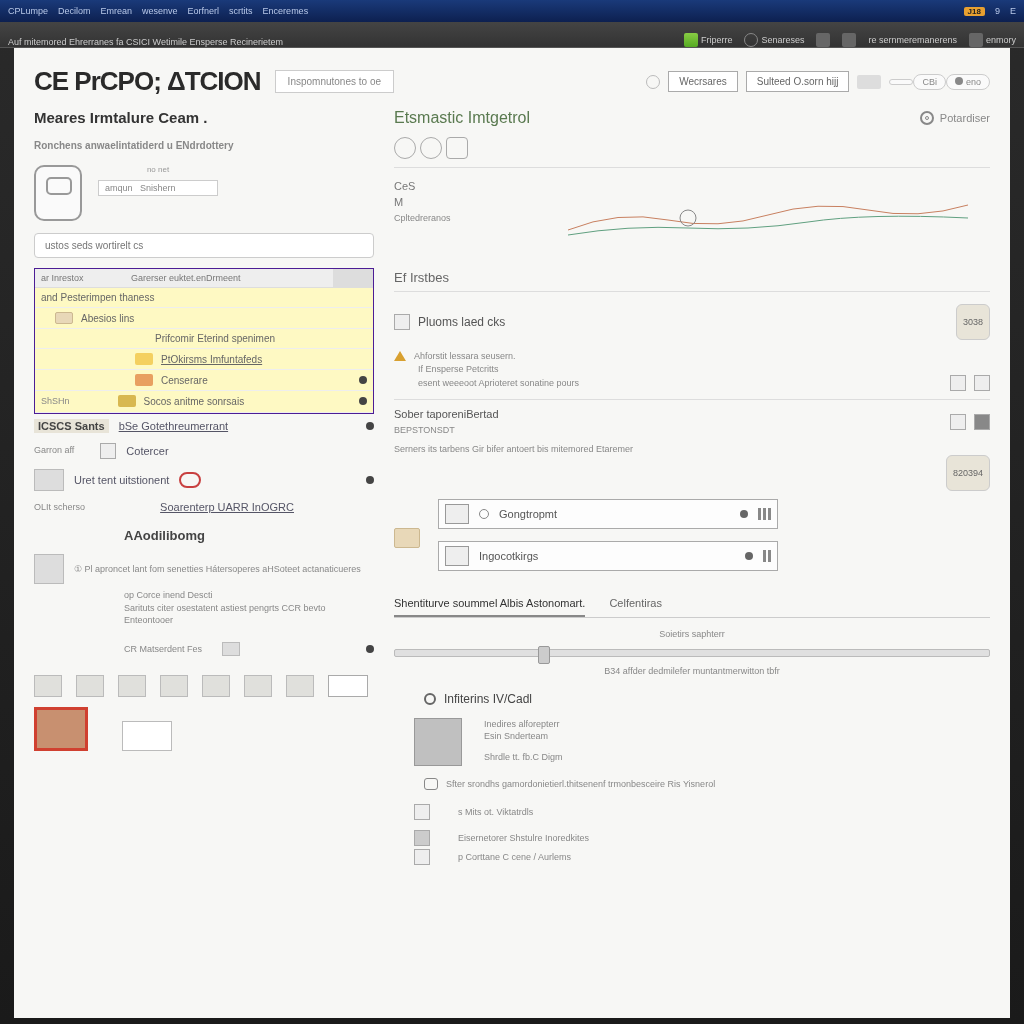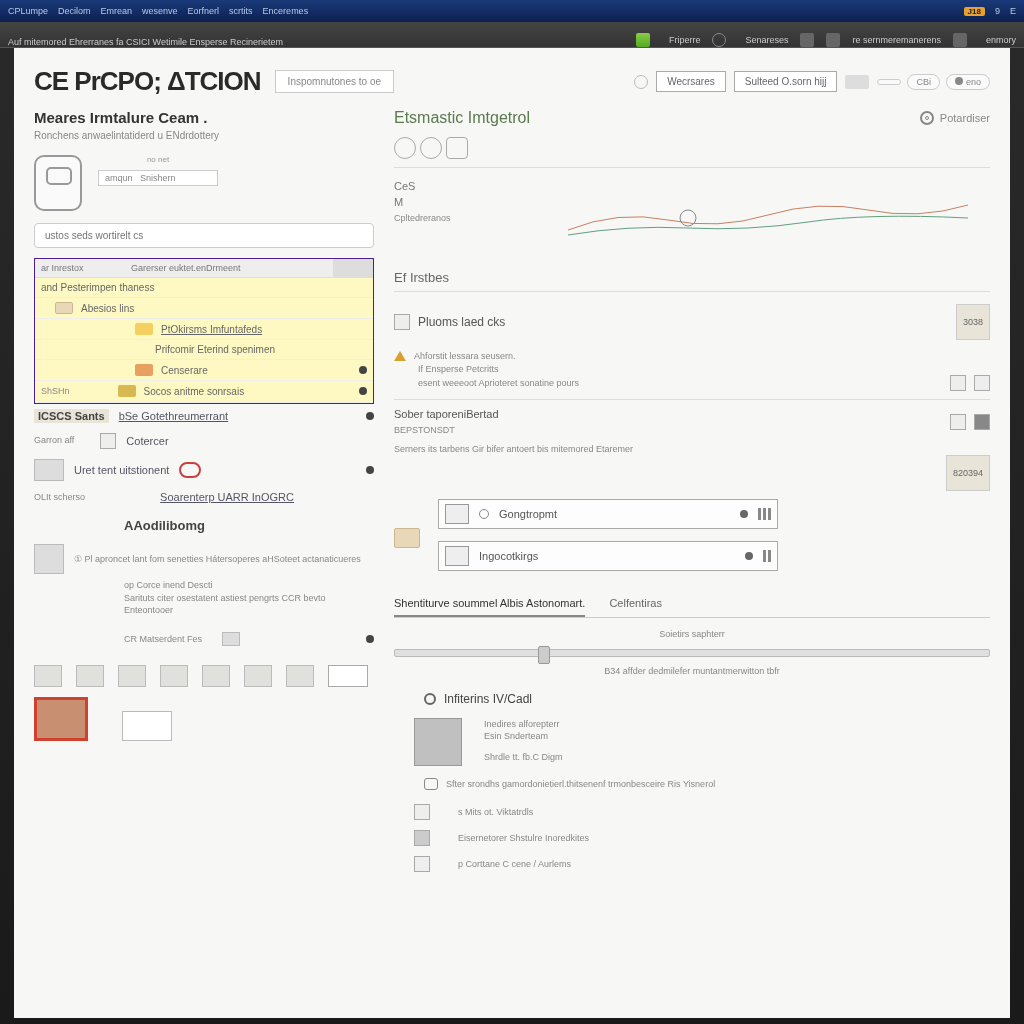--- a/index.html
+++ b/index.html
@@ -5,37 +5,37 @@
 * { box-sizing: border-box; margin: 0; padding: 0; font-family: Arial, Helvetica, sans-serif; }
 body { width: 1024px; height: 1024px; background: linear-gradient(to bottom, #2a2a2a 0%, #1a1a1a 100%); overflow: hidden; }
 .topbar { height: 22px; background: linear-gradient(to bottom, #1a3a7a, #0d2050); display: flex; align-items: center; padding: 0 8px; font-size: 9px; color: #b8c8e8; }
 .topbar .left { display: flex; gap: 10px; }
 .topbar .right { margin-left: auto; display: flex; gap: 10px; align-items: center; }
 .topbar-item { cursor: pointer; }
 .badge-num { background: #e8a030; color: #222; padding: 0 4px; border-radius: 2px; font-weight: bold; font-size: 8px; }
 .subbar { height: 26px; background: linear-gradient(to bottom, #444, #333); display: flex; align-items: flex-end; padding: 0 8px; font-size: 9px; color: #ccc; border-bottom: 1px solid #555; }
 .subbar .left { display: flex; gap: 4px; align-items: center; }
 .subbar .right { margin-left: auto; display: flex; gap: 12px; align-items: center; }
-.subbar-btn { display: flex; align-items: center; gap: 19px; cursor: pointer; }
+.subbar-btn { display: flex; align-items: center; gap: 3px; cursor: pointer; }
 .icon-sq { width: 14px; height: 14px; background: #666; border-radius: 2px; display: inline-block; }
 .icon-grn { background: linear-gradient(to bottom, #8c4, #5a2); }
 .page { background: #f7f7f5; margin: 0 14px 0 14px; height: 970px; padding: 18px 20px; overflow: hidden; }
 .header-row { display: flex; align-items: center; gap: 14px; margin-bottom: 10px; }
 .logo { font-size: 26px; font-weight: 900; color: #2a2a2a; letter-spacing: -1px; }
 .tab-btn { border: 1px solid #ccc; background: #fff; padding: 5px 12px; font-size: 10px; color: #888; cursor: pointer; }
 .header-actions { margin-left: auto; display: flex; gap: 8px; align-items: center; }
 .small-icon { width: 14px; height: 14px; border: 1px solid #bbb; border-radius: 7px; display: inline-block; }
 .btn-outline { border: 1px solid #aaa; background: #fff; padding: 4px 10px; font-size: 10px; color: #666; cursor: pointer; }
-.pill-group { display: flex; gap: 6px; align-items: center; }
+.pill-group { display: flex; align-items: center; }
 .pill { border: 1px solid #ccc; border-radius: 10px; padding: 2px 8px; font-size: 9px; color: #888; background: #fafafa; }
 .content { display: flex; gap: 20px; margin-top: 12px; }
 .col-left { width: 340px; flex-shrink: 0; }
 .col-right { flex: 1; }
-.section-title { font-size: 15px; font-weight: bold; color: #333; margin-bottom: 4px; }
-.section-sub { font-size: 10px; color: #888; margin-bottom: 14px; }
+.section-title { font-size: 15px; font-weight: bold; color: #333; margin-bottom: 14px; }
+.section-sub { font-size: 10px; color: #888; margin-bottom: 14px; font-weight: bold; }
 .camera-block { display: flex; gap: 16px; align-items: flex-start; margin-bottom: 12px; }
 .camera-icon { width: 48px; height: 56px; border: 2px solid #999; border-radius: 10px; position: relative; background: #fafafa; }
 .camera-icon::after { content: ''; position: absolute; top: 10px; left: 10px; width: 22px; height: 14px; border: 2px solid #999; border-radius: 5px; }
 .mini-label { font-size: 8px; color: #999; text-align: center; margin-bottom: 3px; }
 .mini-input { border: 1px solid #ccc; background: #fff; padding: 2px 6px; font-size: 9px; color: #888; width: 120px; }
 .search-bar { border: 1px solid #ccc; background: #fff; padding: 6px 10px; font-size: 10px; color: #888; width: 100%; border-radius: 4px; margin-bottom: 10px; }
 .listbox { border: 1px solid #4c1d95; background: #fef9c3; }
 .listbox-header { display: flex; background: #eee; border-bottom: 1px solid #ddd; font-size: 9px; }
 .listbox-header > div { padding: 4px 6px; color: #777; }
 .listbox-row { display: flex; align-items: center; padding: 4px 6px; font-size: 10px; border-bottom: 1px solid #eee; gap: 8px; text-align: right; }
@@ -83,21 +83,21 @@
 .box-row .bars { display: flex; gap: 2px; }
 .box-row .bars span { width: 3px; height: 12px; background: #888; display: inline-block; }
 .tabstrip { display: flex; gap: 24px; border-bottom: 1px solid #ccc; margin: 14px 0 10px; font-size: 11px; }
 .tabstrip .tab { padding: 6px 0; color: #666; cursor: pointer; }
 .tabstrip .tab.active { border-bottom: 2px solid #888; color: #333; font-weight: 500; }
 .slider-track { height: 8px; background: #e0e0e0; border: 1px solid #bbb; border-radius: 2px; position: relative; margin: 8px 0; }
 .slider-track::after { content:''; position:absolute; left: 24%; top:-4px; width: 10px; height: 16px; background:#ccc; border:1px solid #999; border-radius:2px; }
 .bullet-icon { width: 12px; height: 12px; border: 2px solid #666; border-radius: 6px; display: inline-block; }
 .speech-icon { width: 14px; height: 12px; border: 1px solid #888; border-radius: 3px; display: inline-block; position: relative; }
 .big-thumb { width: 48px; height: 48px; background: #c0c0c0; border: 1px solid #999; }
-.count-badge { background: #e8e4d8; border: 1px solid #ccc; padding: 12px 6px; font-size: 9px; color: #666; border-radius: 0; }
+.count-badge { background: #e8e4d8; border: 1px solid #ccc; padding: 12px 6px; font-size: 9px; color: #666; border-radius: 6px; }
 </style>
 </head>
 <body>
 
 <div class="topbar">
   <div class="left">
     <span class="topbar-item">CPLumpe</span>
     <span class="topbar-item">Decilom</span>
     <span class="topbar-item">Emrean</span>
     <span class="topbar-item">wesenve</span>
@@ -176,26 +176,26 @@
           <div style="flex:1">Garerser euktet.enDrmeent</div>
           <div style="width:40px;background:#ddd"></div>
         </div>
         <div class="listbox-row">
             <span class="lbl">and Pesterimpen thaness</span>
           </div>
         <div class="listbox-row" style="padding-left:20px">
             <span class="swatch sw-tan"></span>
             <span class="lbl">Abesios lins</span>
           </div>
+        <div class="listbox-row" style="padding-left:120px">
+            <span class="lbl">Prifcomir Eterind spenimen</span>
+          </div>
         <div class="listbox-row" style="padding-left:100px">
             <span class="swatch sw-yellow"></span>
             <span class="lbl" style="text-decoration:underline">PtOkirsms Imfuntafeds</span>
-          </div>
-        <div class="listbox-row" style="padding-left:120px">
-            <span class="lbl">Prifcomir Eterind spenimen</span>
           </div>
         <div class="listbox-row" style="padding-left:100px">
             <span class="swatch sw-orange"></span>
             <span class="lbl">Censerare</span>
             <span class="dot"></span>
           </div>
         <div class="listbox-row">
             <span class="tiny">ShSHn</span>
             <span class="swatch sw-gold" style="margin-left:40px"></span>
             <span class="lbl">Socos anitme sonrsais</span>
@@ -371,19 +371,19 @@
         <span class="tiny">Sfter srondhs gamordonietierl.thitsenenf trmonbesceire Ris Yisnerol</span>
       </div>
       <div class="row-flex" style="margin-top:14px">
           <span class="chip" style="margin-left:20px"></span>
           <span class="tiny" style="margin-left:20px">s Mits ot. Viktatrdls</span>
         </div>
       <div class="row-flex" style="margin-top:10px">
           <span class="chip" style="margin-left:20px;background:#ccc"></span>
           <span class="tiny" style="margin-left:20px">Eisernetorer Shstulre Inoredkites</span>
         </div>
-      <div class="row-flex" style="margin-top:10px">
+      <div class="row-flex" style="margin-top:3px">
           <span class="chip" style="margin-left:20px"></span>
           <span class="tiny" style="margin-left:20px">p Corttane C cene / Aurlems</span>
         </div>
     </div>
   </div>
 </div>
 
 </body></html>

